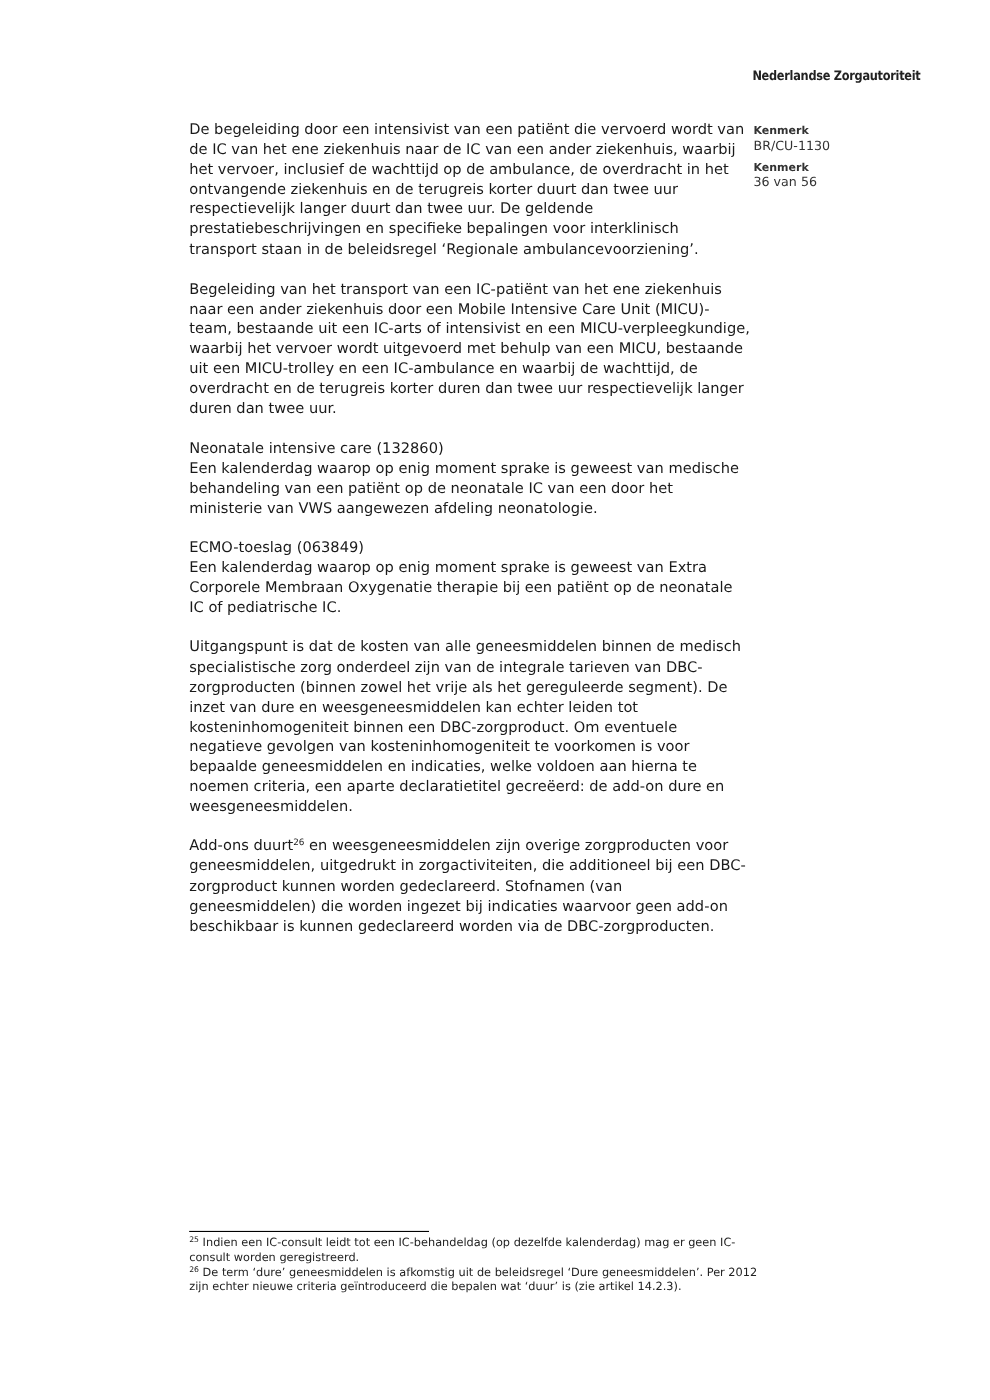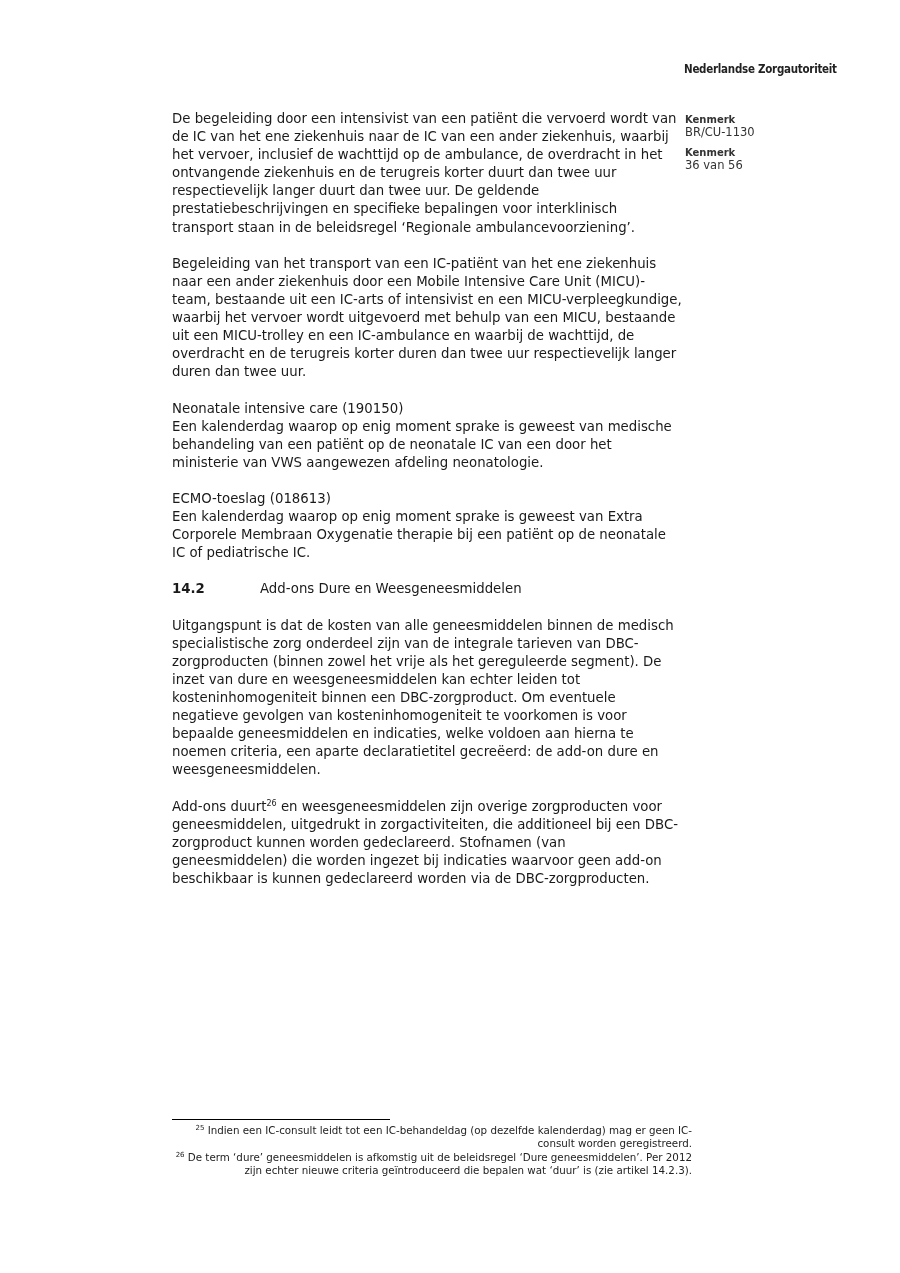--- a/index.html
+++ b/index.html
@@ -10,21 +10,21 @@
     .sidebar { position: absolute; left: 685px; top: 114px; font-size: 11.5px; color: #333; }
     .side-label { font-size: 10px; font-weight: bold; color: #333; line-height: 11px; }
     .side-value { font-size: 11.5px; line-height: 14px; margin-bottom: 8px; }
     .main { position: absolute; left: 172px; top: 110px; width: 510px; font-size: 13.3px; line-height: 18.1px; }
     .main p { margin: 0 0 18.1px 0; }
     .main .title { display: block; }
     sup { font-size: 8px; line-height: 0; vertical-align: 5px; }
     .section-heading { display: flex; font-size: 13.3px; margin: 0 0 18.1px 0; }
     .section-num { font-weight: bold; width: 88px; }
     .footnote-rule { position: absolute; left: 172px; top: 1119px; width: 218px; height: 1px; background: #000; }
-    .footnotes { position: absolute; left: 172px; top: 1124px; width: 520px; font-size: 10.3px; line-height: 13.3px; color: #222; text-align: right; }
+    .footnotes { position: absolute; left: 172px; top: 1124px; width: 520px; font-size: 10.3px; line-height: 13.3px; color: #222; }
     .footnotes div { margin: 0; }
     .footnotes sup { font-size: 7px; vertical-align: 4px; }
   </style>
 </head>
 <body>
 
 <div class="org-name">Nederlandse Zorgautoriteit</div>
 
 <div class="sidebar">
   <div class="side-label">Kenmerk</div>
@@ -37,34 +37,30 @@
 
   <p>
     <span>De begeleiding door een intensivist van een patiënt die vervoerd wordt van de IC van het ene ziekenhuis naar de IC van een ander ziekenhuis, waarbij het vervoer, inclusief de wachttijd op de ambulance, de overdracht in het ontvangende ziekenhuis en de terugreis korter duurt dan twee uur respectievelijk langer duurt dan twee uur. De geldende prestatiebeschrijvingen en specifieke bepalingen voor interklinisch transport staan in de beleidsregel ‘Regionale ambulancevoorziening’.</span>
   </p>
 
   <p>
     <span>Begeleiding van het transport van een IC-patiënt van het ene ziekenhuis naar een ander ziekenhuis door een Mobile Intensive Care Unit (MICU)-team, bestaande uit een IC-arts of intensivist en een MICU-verpleegkundige, waarbij het vervoer wordt uitgevoerd met behulp van een MICU, bestaande uit een MICU-trolley en een IC-ambulance en waarbij de wachttijd, de overdracht en de terugreis korter duren dan twee uur respectievelijk langer duren dan twee uur.</span>
   </p>
 
   <p>
-    <span class="title">Neonatale intensive care (190150)</span>
+    <span class="title">Neonatale intensive care (132860)</span>
     <span>Een kalenderdag waarop op enig moment sprake is geweest van medische behandeling van een patiënt op de neonatale IC van een door het ministerie van VWS aangewezen afdeling neonatologie.</span>
   </p>
 
 
   <p>
-    <span class="title">ECMO-toeslag (018613)</span>
+    <span class="title">ECMO-toeslag (063849)</span>
     <span>Een kalenderdag waarop op enig moment sprake is geweest van Extra Corporele Membraan Oxygenatie therapie bij een patiënt op de neonatale IC of pediatrische IC.</span>
   </p>
 
-  <div class="section-heading">
-    <span class="section-num">14.2</span>
-    <span>Add-ons Dure en Weesgeneesmiddelen</span>
-  </div>
 
   <p>Uitgangspunt is dat de kosten van alle geneesmiddelen binnen de medisch specialistische zorg onderdeel zijn van de integrale tarieven van DBC-zorgproducten (binnen zowel het vrije als het gereguleerde segment). De inzet van dure en weesgeneesmiddelen kan echter leiden tot kosteninhomogeniteit binnen een DBC-zorgproduct. Om eventuele negatieve gevolgen van kosteninhomogeniteit te voorkomen is voor bepaalde geneesmiddelen en indicaties, welke voldoen aan hierna te noemen criteria, een aparte declaratietitel gecreëerd: de add-on dure en weesgeneesmiddelen.</p>
 
   <p>
     <span>Add-ons duurt</span><sup>26</sup><span> en weesgeneesmiddelen zijn overige zorgproducten voor geneesmiddelen, uitgedrukt in zorgactiviteiten, die additioneel bij een DBC-zorgproduct kunnen worden gedeclareerd. Stofnamen (van geneesmiddelen) die worden ingezet bij indicaties waarvoor geen add-on beschikbaar is kunnen gedeclareerd worden via de DBC-zorgproducten.</span>
   </p>
 </div>
 
 <div class="footnote-rule"></div>
 

